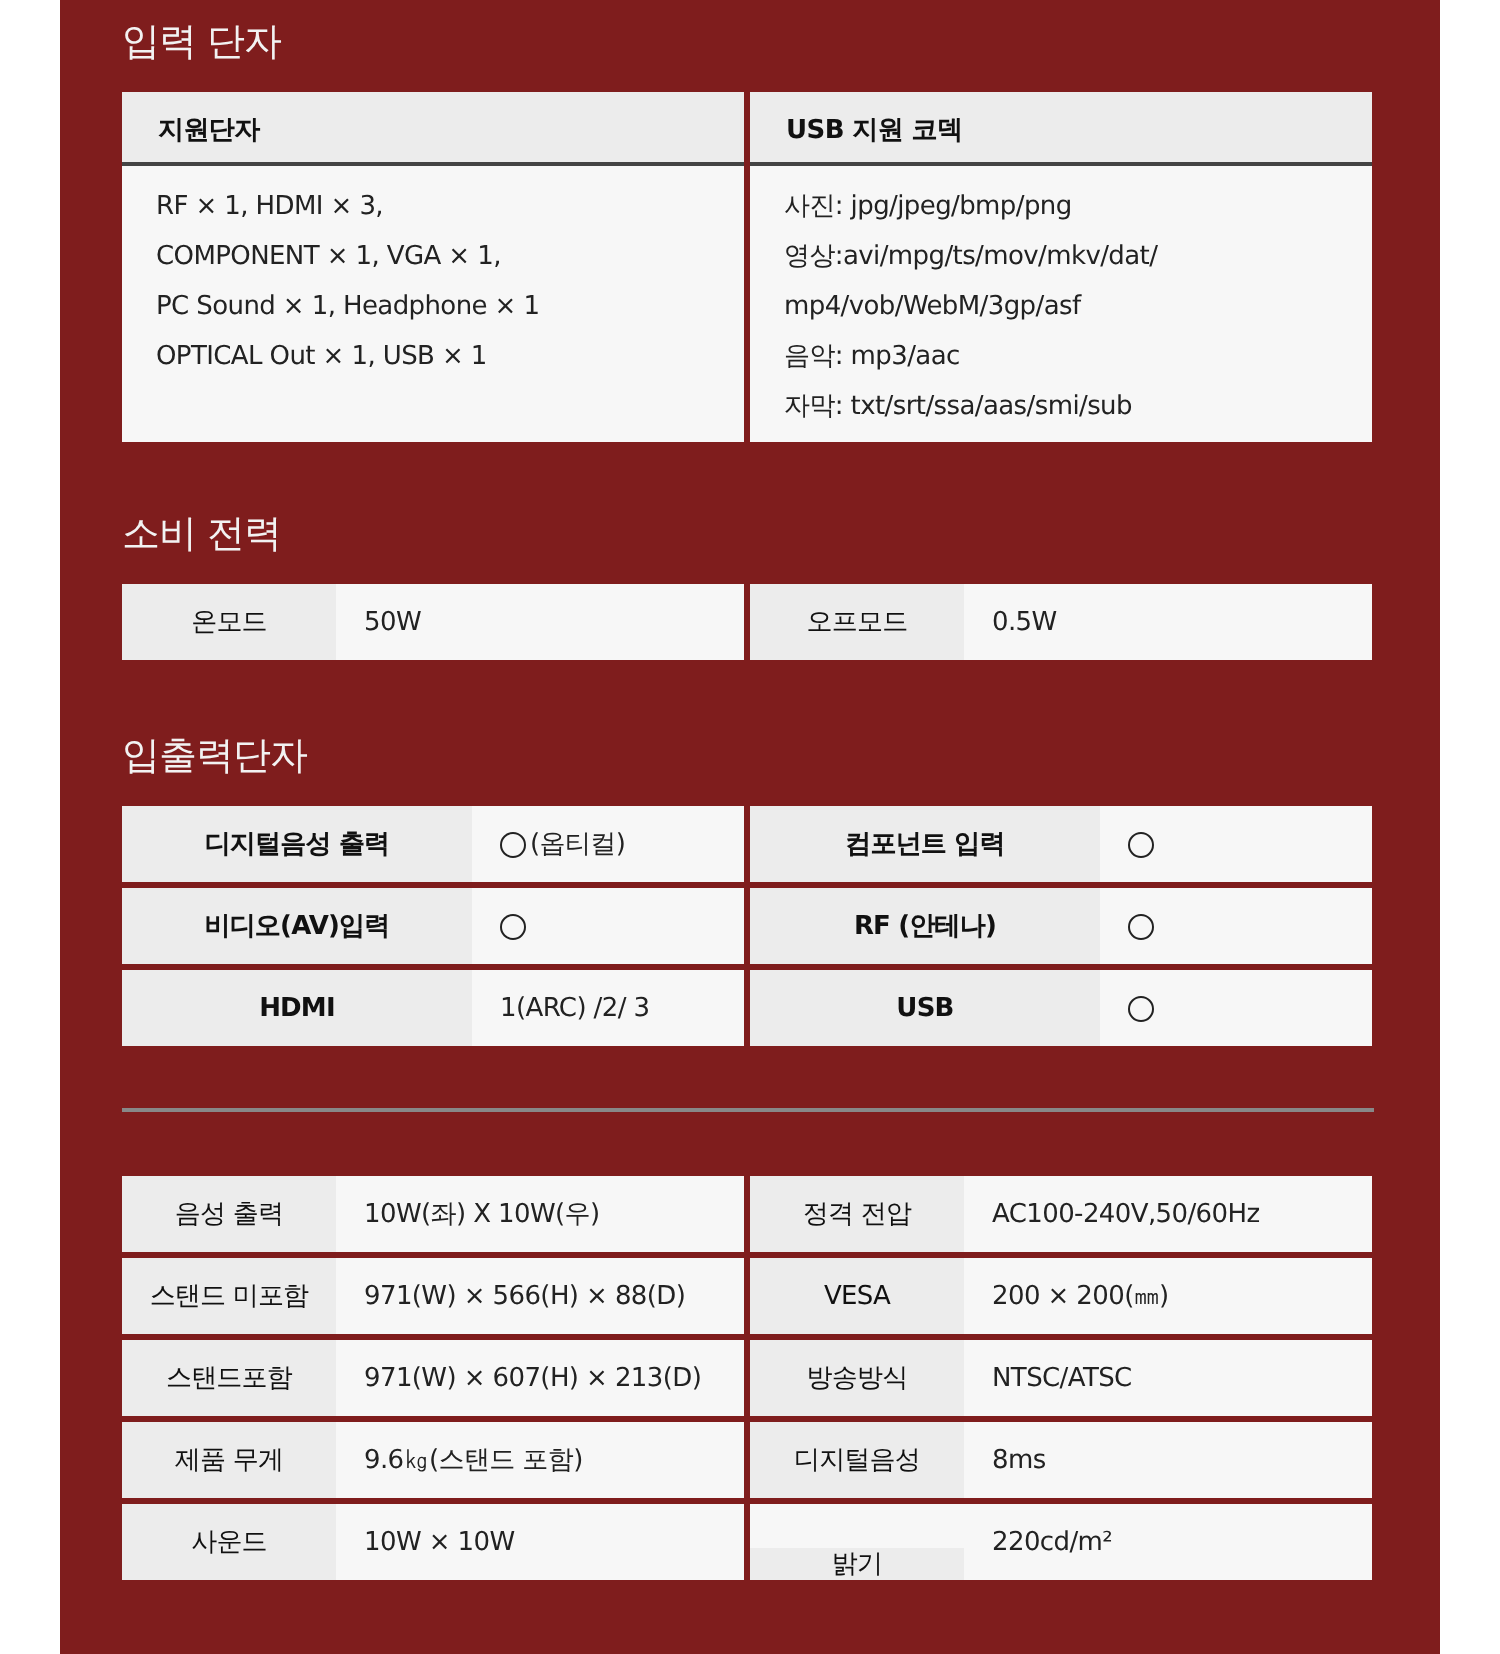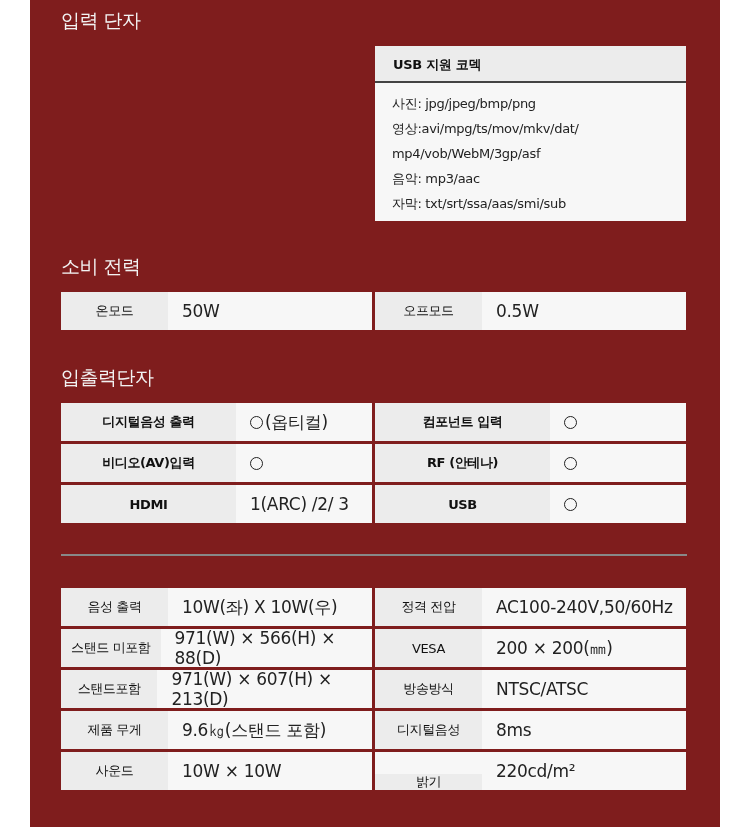--- a/index.html
+++ b/index.html
@@ -6,32 +6,41 @@
   html, body { width: 750px; height: 827px; background: #ffffff; overflow: hidden; }
   body { font-family: "DejaVu Sans", "Liberation Sans", sans-serif; position: relative; }
   .panel { position: absolute; left: 30px; top: 0; width: 690px; height: 827px; background: #7f1d1d; }
   .sec-title { position: absolute; left: 31px; color: #f2f2f2; font-size: 19px; letter-spacing: -0.5px; }
   .box { position: absolute; background: #f7f7f7; }
   .hdr { background: #ececec; height: 37px; border-bottom: 2px solid #444; font-size: 13px; color: #111; padding: 10px 0 0 18px; font-weight: bold; letter-spacing: -0.3px; }
   .lines { padding: 8px 0 0 17px; }
   .lines div { font-size: 13px; color: #222; height: 25px; line-height: 25px; letter-spacing: -0.3px; }
   .row { position: absolute; display: flex; background: #f7f7f7; }
   .cell-l { background: #ececec; display: flex; align-items: center; justify-content: center; font-size: 13px; color: #111; letter-spacing: -0.4px; }
-  .cell-v { display: flex; align-items: center; padding-left: 14px; font-size: 17px; color: #222; letter-spacing: -0.3px; }
+  .cell-v { display: flex; align-items: center; padding-left: 14px; font-size: 13px; color: #222; letter-spacing: -0.3px; }
   .bold { font-weight: bold; }
   .circle { display: inline-block; width: 13px; height: 13px; border: 1.3px solid #222; border-radius: 50%; vertical-align: middle; margin-right: 2px; }
   .divider { position: absolute; left: 31px; width: 626px; top: 554px; height: 2px; background: #888; }
 </style>
 </head>
 <body>
 
 <div class="panel">
 
   <div class="sec-title" style="top:8px;">입력 단자</div>
 
+  <div class="box" style="left:31px; top:46px; width:311px; height:175px;">
+    <div class="hdr">지원단자</div>
+    <div class="lines">
+      <div>RF × 1, HDMI × 3,</div>
+      <div>COMPONENT × 1, VGA × 1,</div>
+      <div>PC Sound × 1, Headphone × 1</div>
+      <div>OPTICAL Out × 1, USB × 1</div>
+    </div>
+  </div>
 
   <div class="box" style="left:345px; top:46px; width:311px; height:175px;">
     <div class="hdr">USB 지원 코덱</div>
     <div class="lines">
       <div>사진: jpg/jpeg/bmp/png</div>
       <div>영상:avi/mpg/ts/mov/mkv/dat/</div>
       <div>mp4/vob/WebM/3gp/asf</div>
       <div>음악: mp3/aac</div>
       <div>자막: txt/srt/ssa/aas/smi/sub</div>
     </div>

